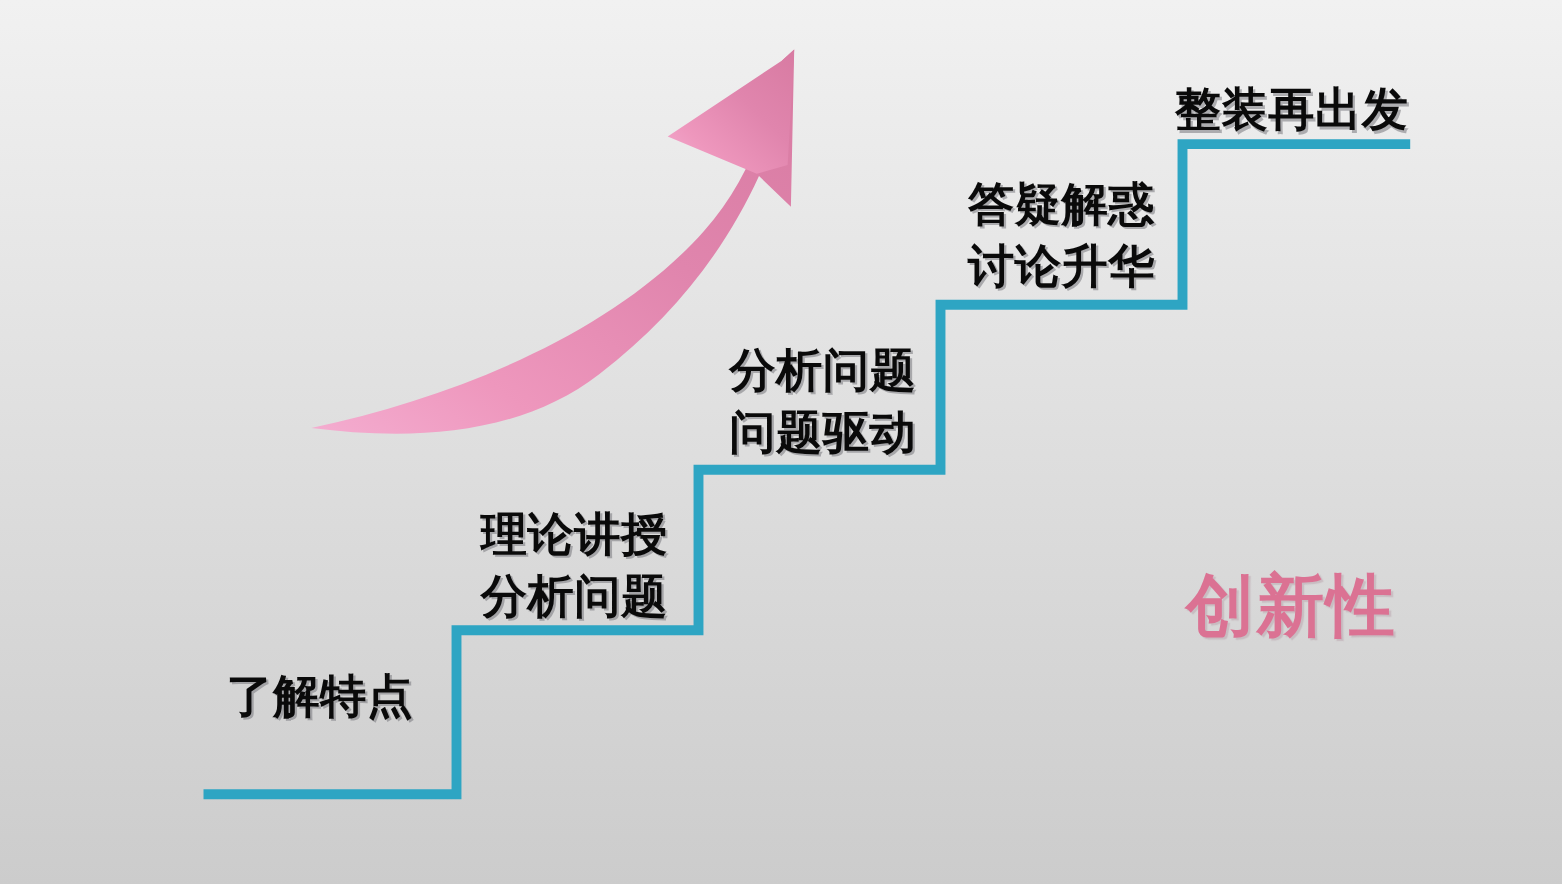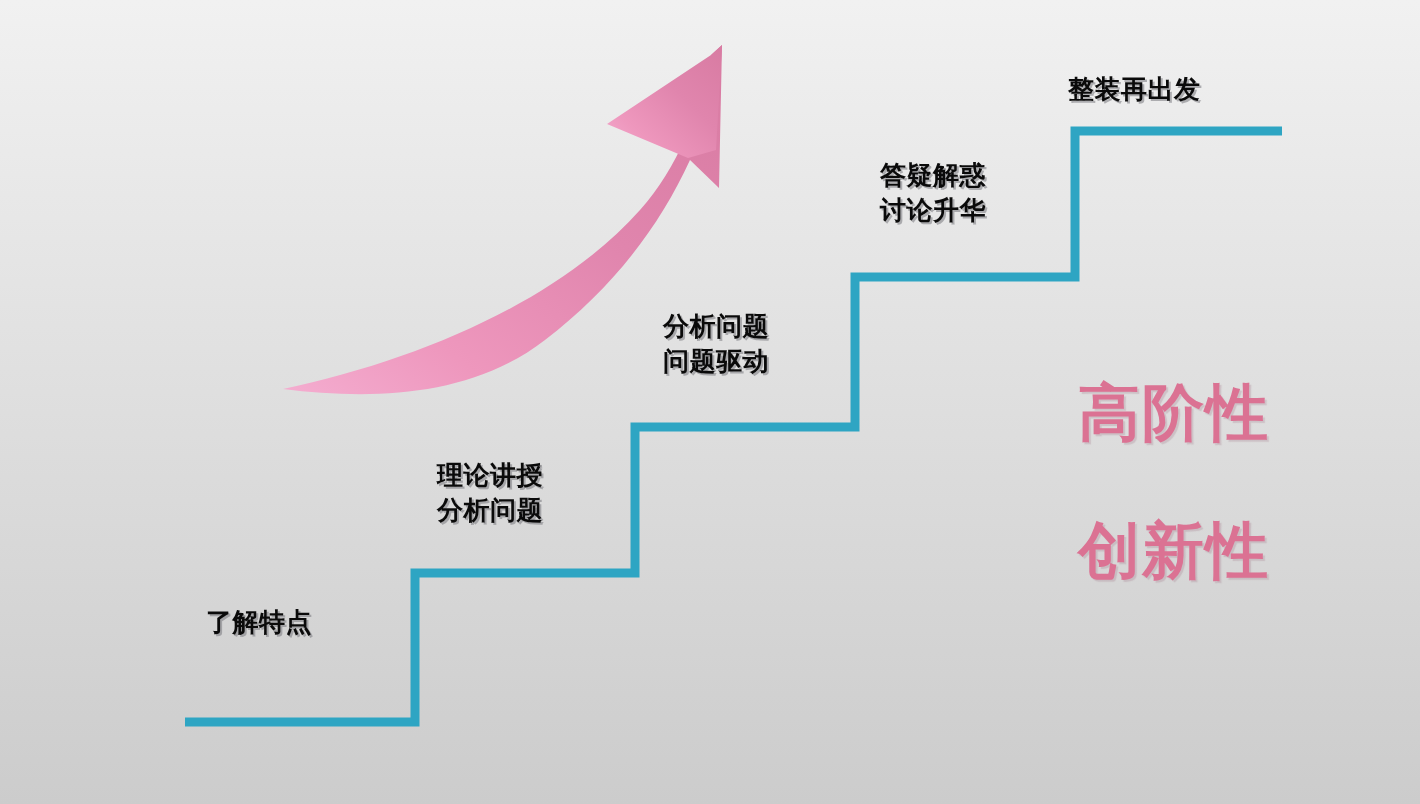--- a/index.html
+++ b/index.html
@@ -37,21 +37,21 @@
     left: 0; top: 0;
     width: 1420px;
     height: 804px;
   }
 
   
   .step-label {
     position: absolute;
     color: #0a0a0a;
     font-weight: bold;
-    font-size: 26px;
+    font-size: 42px;
     line-height: 1.34;
     letter-spacing: 0.5px;
     white-space: nowrap;
     text-align: center;
     text-shadow: 2px 2px 0 rgba(120,120,125,0.55);
   }
   .step-label .line { display: block; }
 
   
   #label-step-1 { left: 206px; top: 605px; }
@@ -134,17 +134,16 @@
 
     <div class="step-label" id="label-step-4" style="color: rgb(10, 10, 10);">
       <span class="line">答疑解惑</span>
       <span class="line">讨论升华</span>
     </div>
 
     <div class="step-label" id="label-step-5" style="color: rgb(10, 10, 10);">
       <span class="line">整装再出发</span>
     </div>
 
-    <div class="attr-word" id="attr-0" style="color: rgb(219, 114, 147);">高阶性</div>
     <div class="attr-word" id="attr-1" style="color: rgb(219, 114, 147);">创新性</div>
 
   </div>
 </div>
 
 </body></html>

